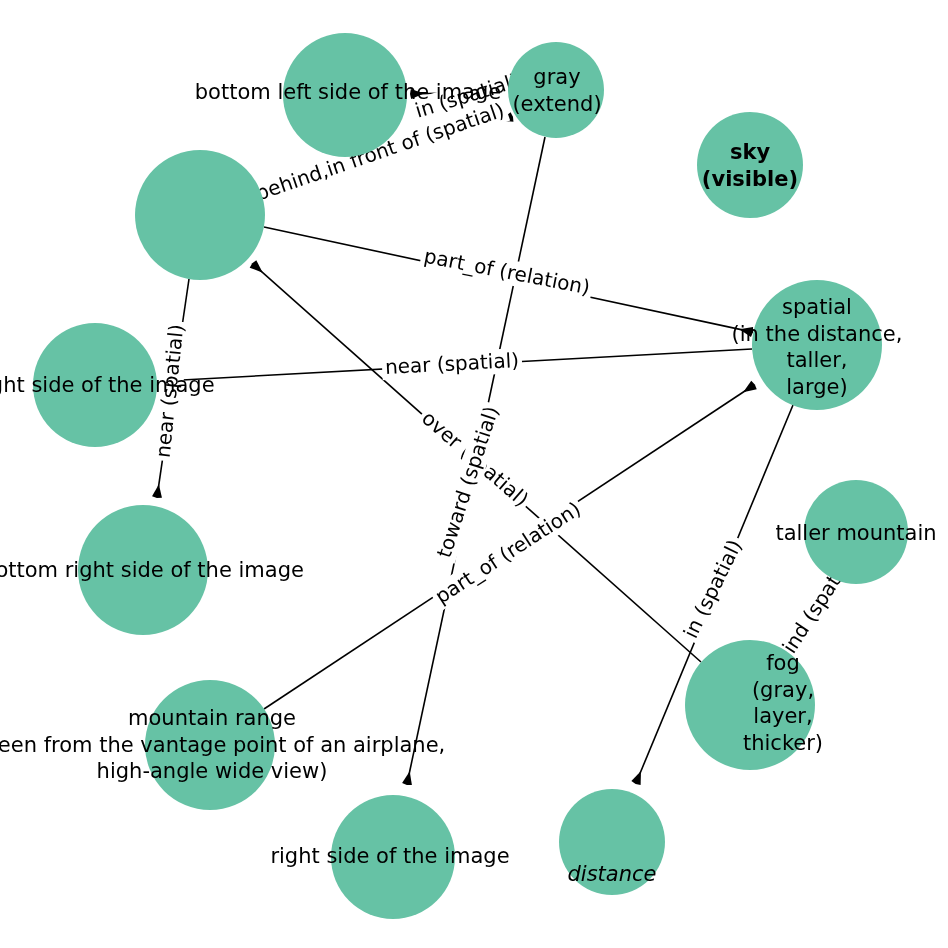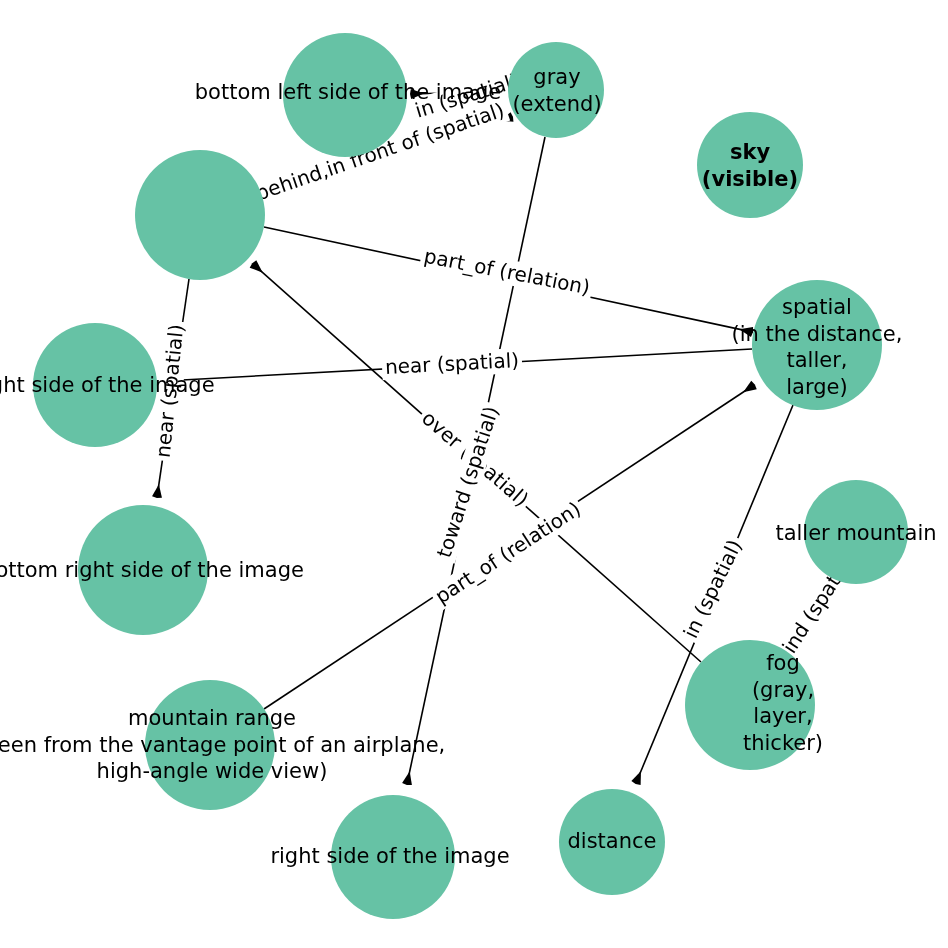--- a/index.html
+++ b/index.html
@@ -84,18 +84,18 @@
     <div class="node-label" style="left: 143px; top: 570px; transform: translate(-50%, -50%);">bottom right side of the image</div>
     <div class="node-label" style="left: 817px; top: 347px; transform: translate(-50%, -50%);">spatial
 (in the distance,
 taller,
 large)</div>
     <div class="node-label" style="left: 856px; top: 533px; transform: translate(-50%, -50%);">taller mountain</div>
     <div class="node-label" style="left: 750px; top: 703px; transform: translate(-50%, -50%); margin-left: 33px;">fog
 (gray,
 layer,
 thicker)</div>
-    <div class="node-label" style="left: 612px; top: 841px; transform: translate(-50%, -50%);">distance</div>
+    <div class="node-label" style="left: 612px; top: 874px; transform: translate(-50%, -50%); font-style: italic;">distance</div>
     <div class="node-label" style="left: 212px; top: 745px; transform: translate(-50%, -50%);">mountain range
 (seen from the vantage point of an airplane,
 high-angle wide view)</div>
     <div class="node-label" style="left: 390px; top: 856px; transform: translate(-50%, -50%);">right side of the image</div>
   </div>
 
 </body></html>

